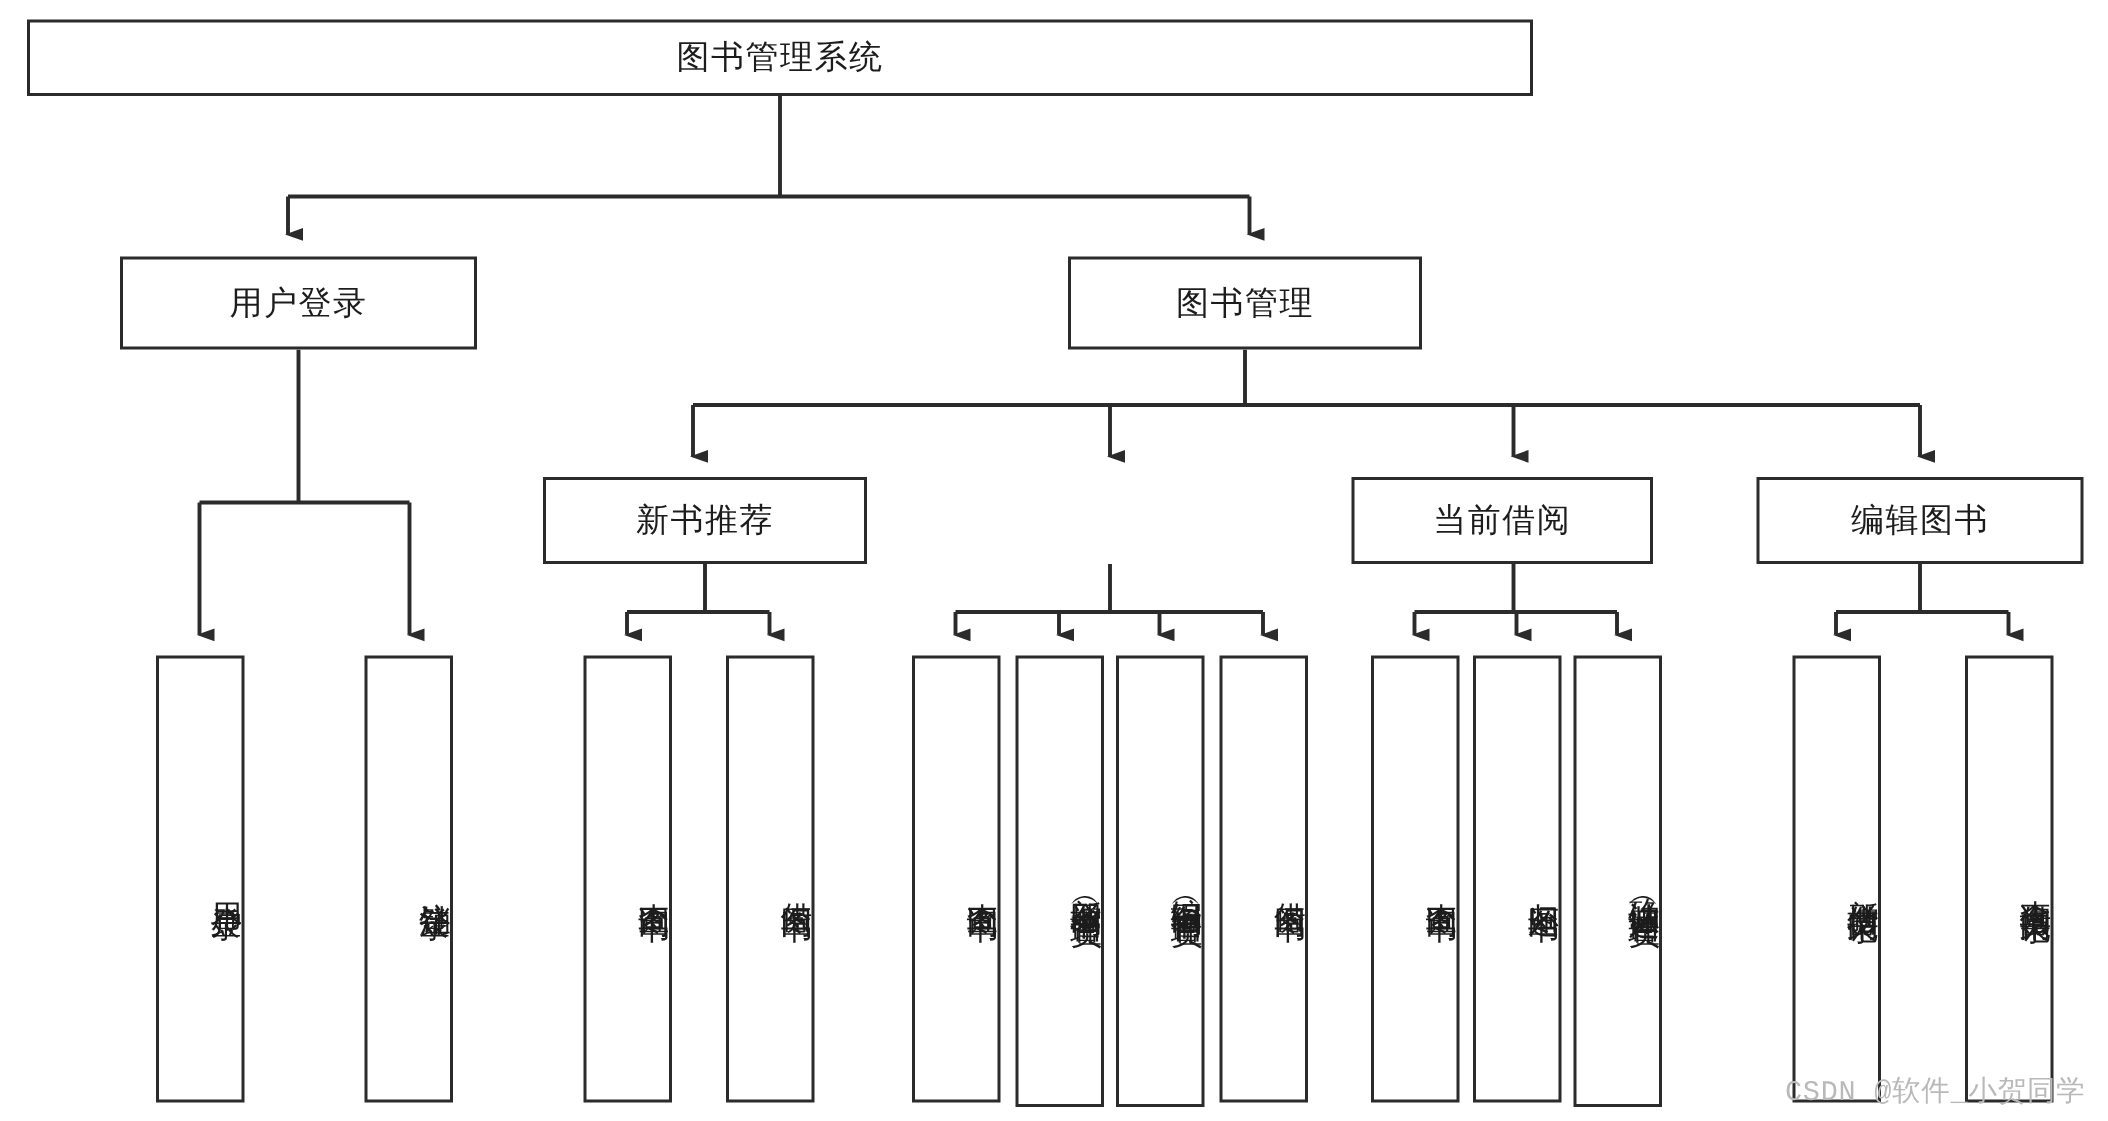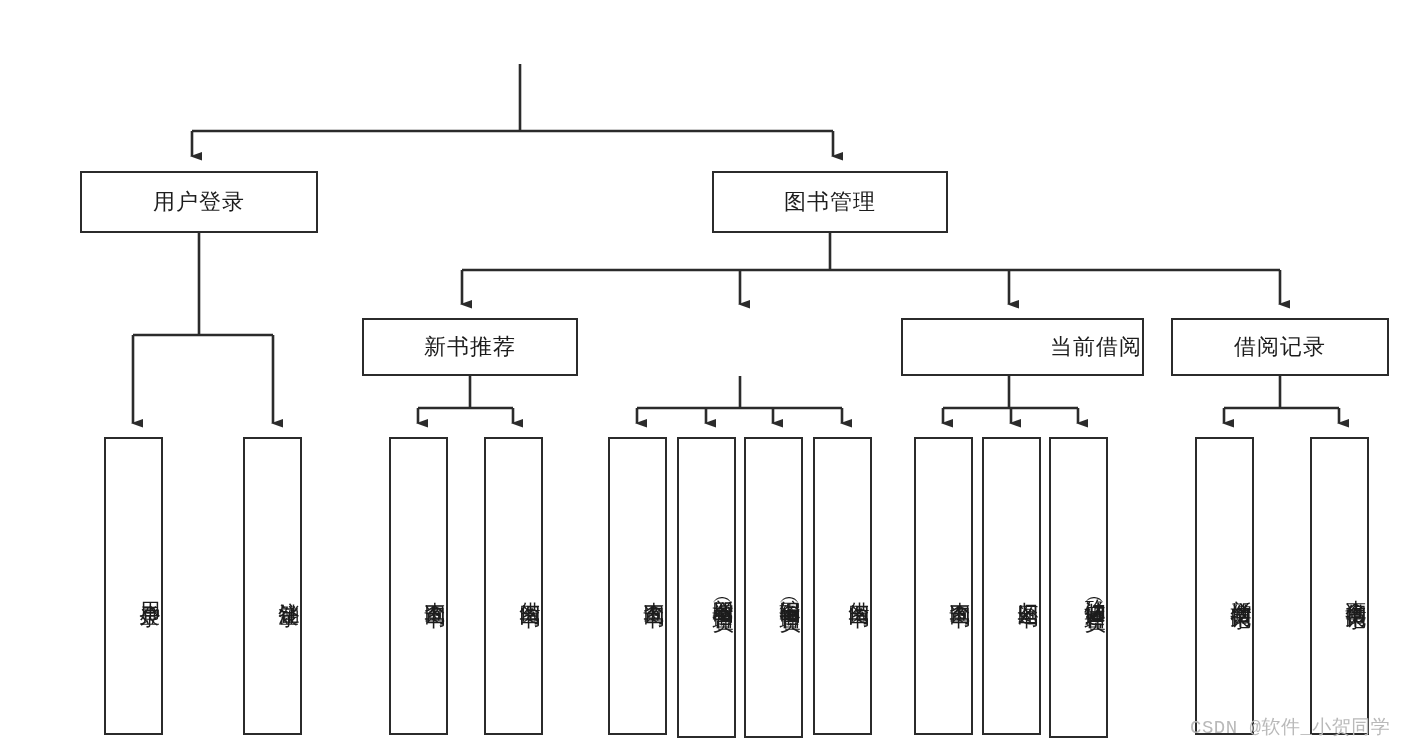--- a/index.html
+++ b/index.html
@@ -100,36 +100,39 @@
       <path d="M1011,408 L1011,423" marker-end="url(#arrow)"></path>
       <path d="M1078,408 L1078,423" marker-end="url(#arrow)"></path>
 
       <path d="M1280,376 L1280,408"></path>
       <path d="M1224,408 L1339,408"></path>
       <path d="M1224,408 L1224,423" marker-end="url(#arrow)"></path>
       <path d="M1339,408 L1339,423" marker-end="url(#arrow)"></path>
     </g>
   </svg>
 
+  <div class="node h" style="left:18px;top:13px;width:1004px;height:51px;">
+    <span class="lbl">图书管理系统</span>
+  </div>
 
   <div class="node h" style="left:80px;top:171px;width:238px;height:62px;">
     <span class="lbl">用户登录</span>
   </div>
   <div class="node h" style="left:362px;top:318px;width:216px;height:58px;">
     <span class="lbl">新书推荐</span>
   </div>
 
   <div class="node h" style="left:712px;top:171px;width:236px;height:62px;">
     <span class="lbl">图书管理</span>
   </div>
-  <div class="node h" style="left:901px;top:318px;width:243px;height:58px;justify-content:flex-end;">
+  <div class="node h" style="left:901px;top:318px;width:201px;height:58px;">
     <span class="lbl">当前借阅</span>
   </div>
   <div class="node h" style="left:1171px;top:318px;width:218px;height:58px;">
-    <span class="lbl">借阅记录</span>
+    <span class="lbl">编辑图书</span>
   </div>
 
   <div class="node v" style="left:104px;top:437px;width:59px;height:298px;">
     <span class="lbl">用户登录</span>
   </div>
   <div class="node v" style="left:243px;top:437px;width:59px;height:298px;">
     <span class="lbl">注销登录</span>
   </div>
 
   <div class="node v" style="left:389px;top:437px;width:59px;height:298px;">

